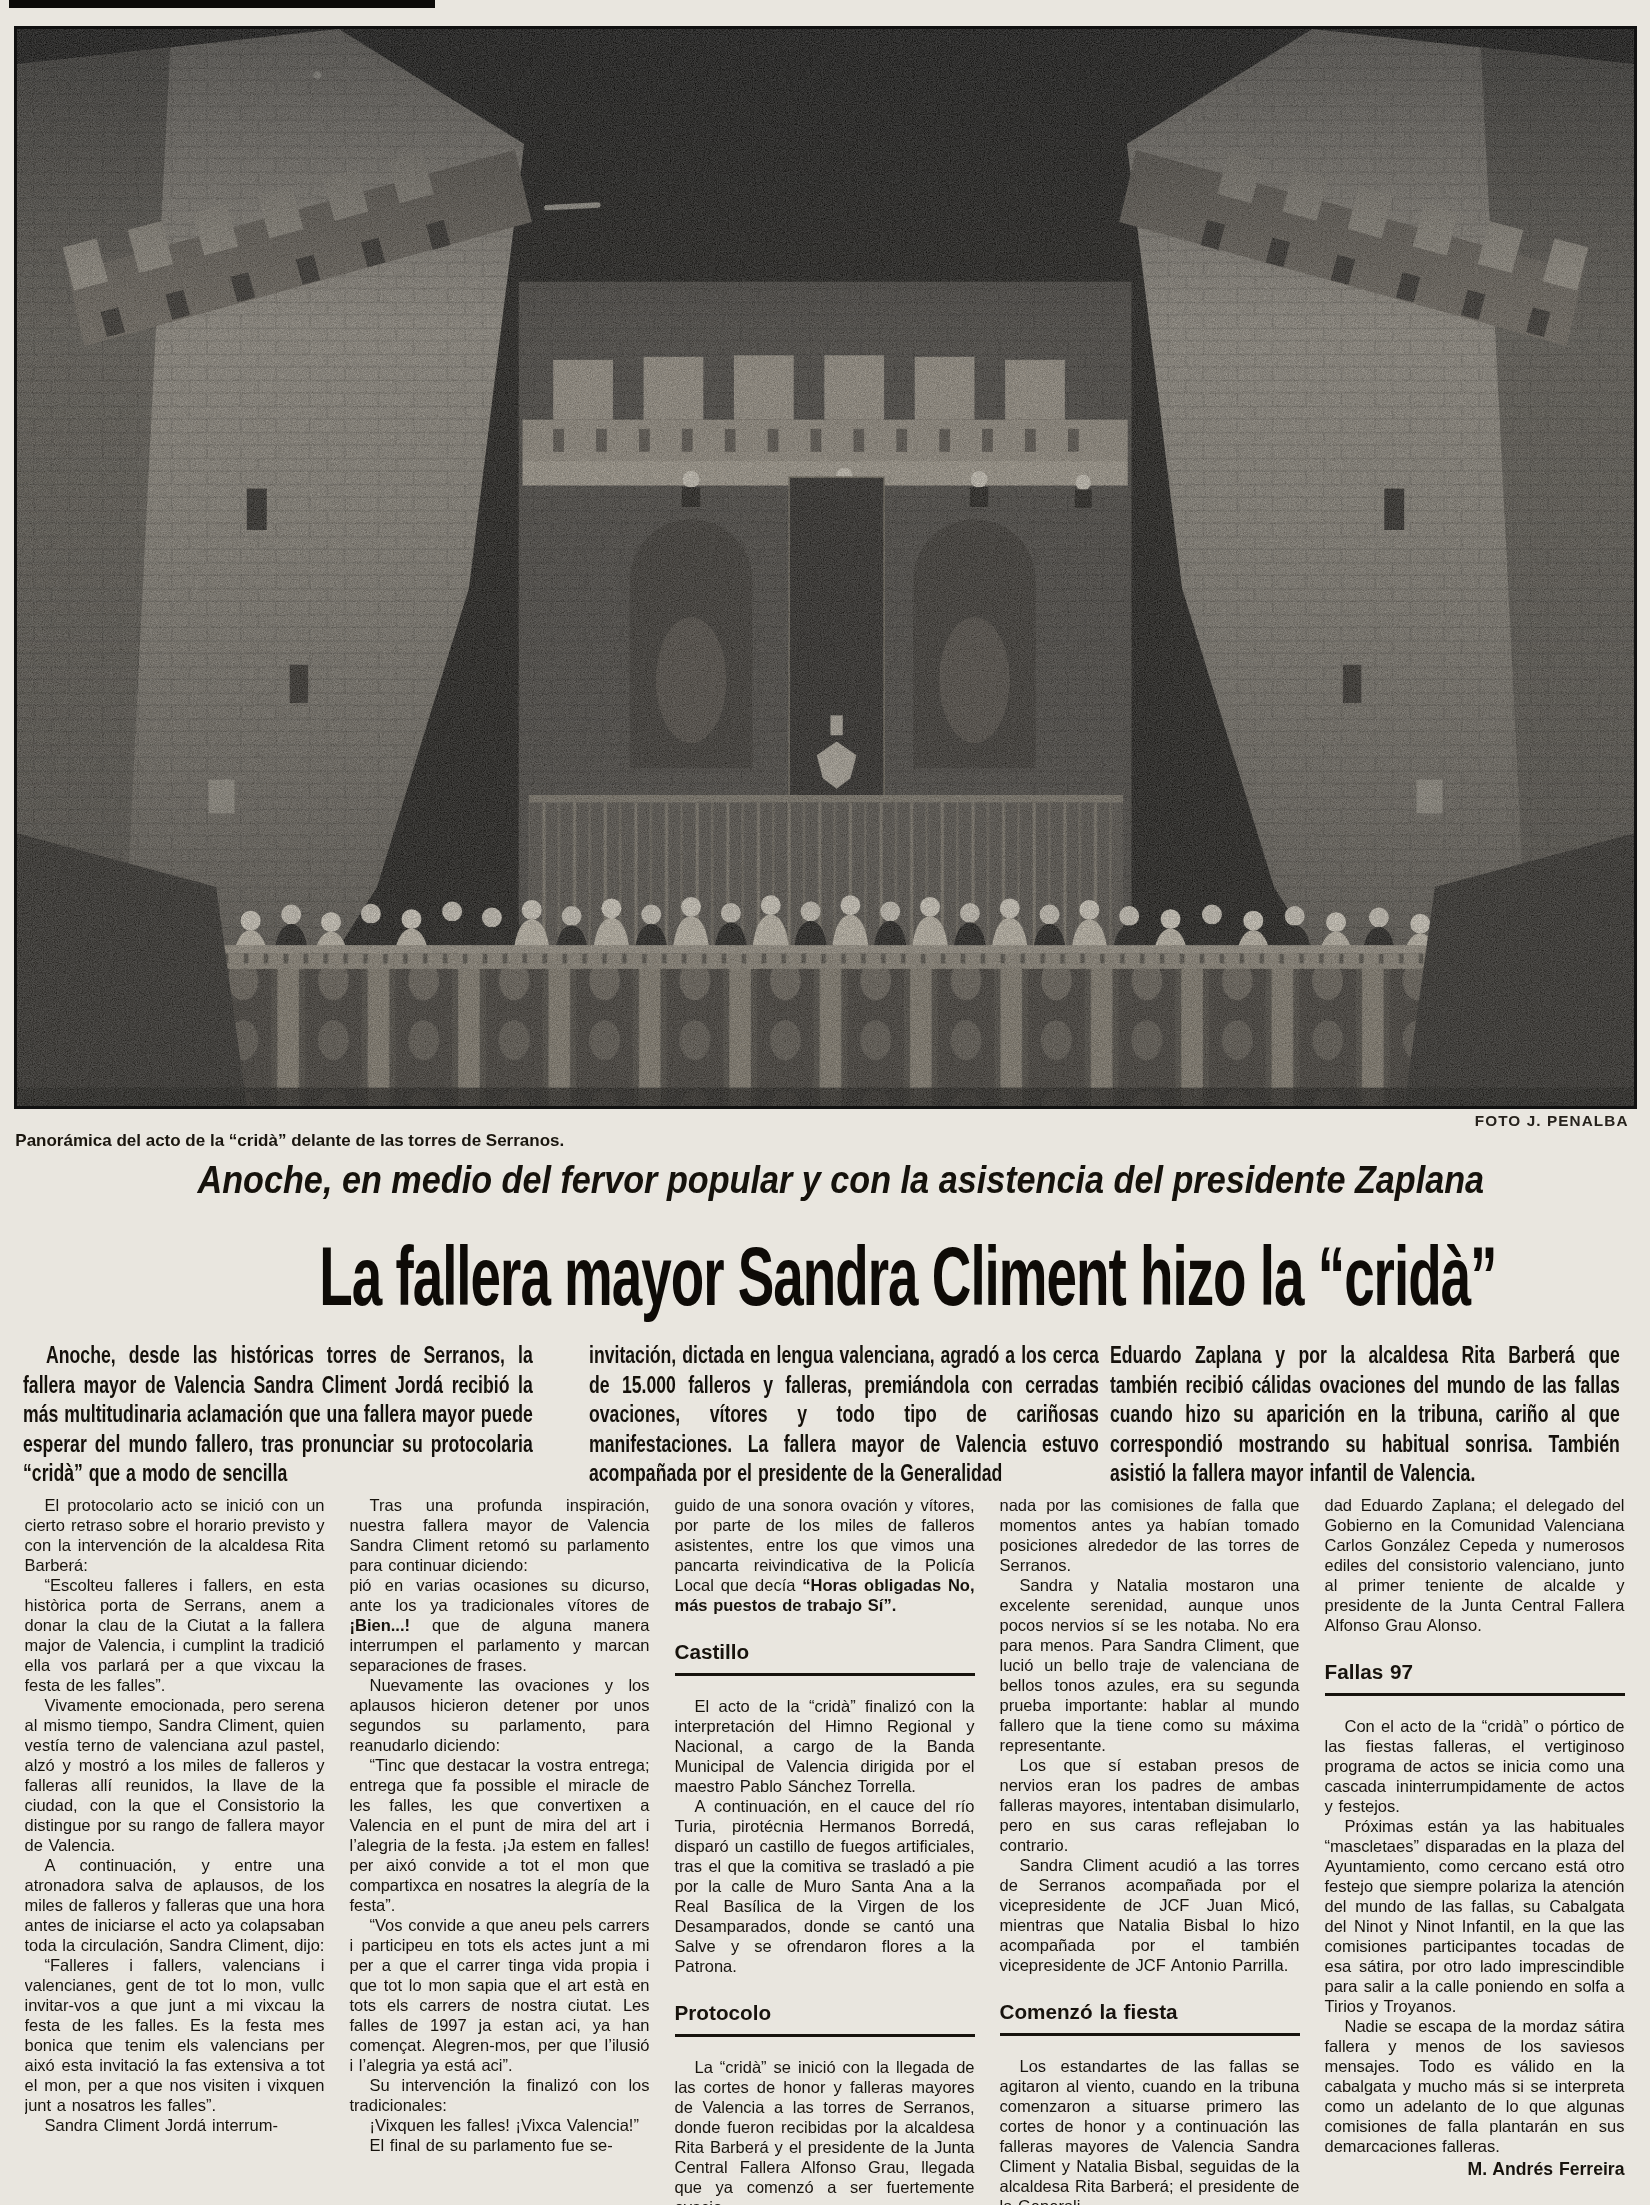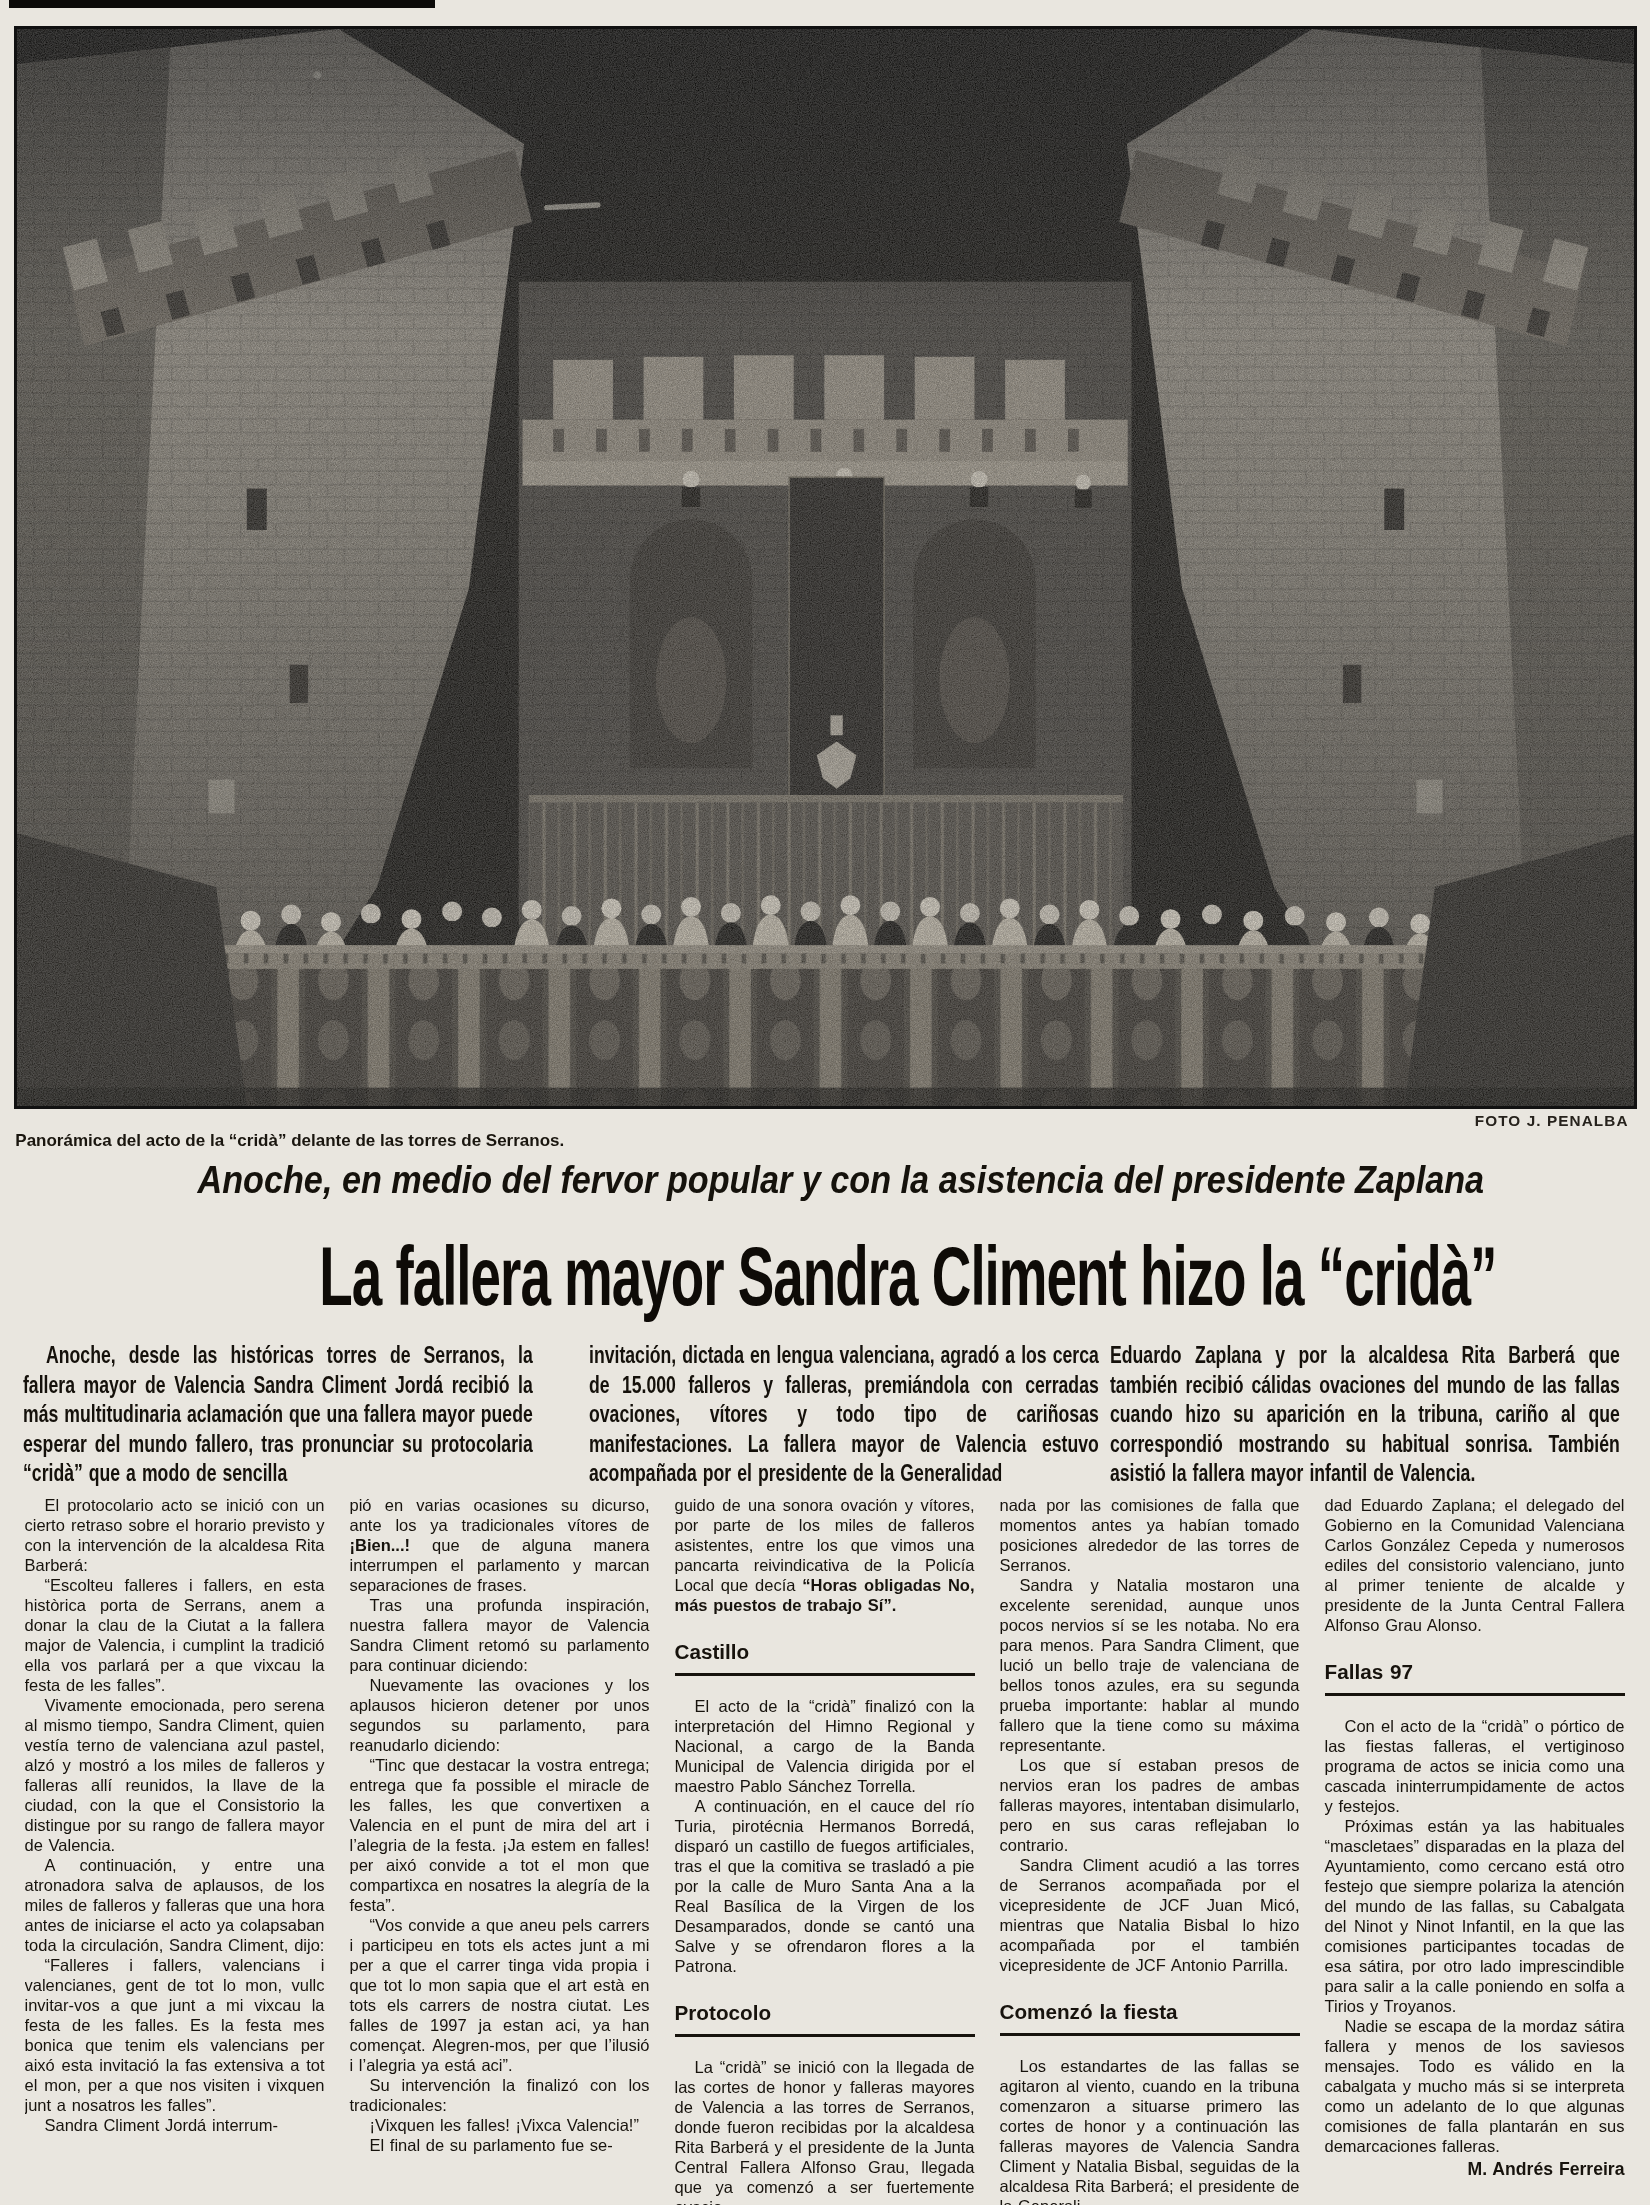--- a/index.html
+++ b/index.html
@@ -256,22 +256,22 @@
   <section id="article-body">
       <div class="col">
         <p class="para"><span>El protocolario acto se inició con un cierto retraso sobre el horario previsto y con la intervención de la alcaldesa Rita Barberá:</span></p>
         <p class="para boldp"><span>“Escolteu falleres i fallers, en esta històrica porta de Serrans, anem a donar la clau de la Ciutat a la fallera major de Valencia, i cumplint la tradició ella vos parlará per a que vixcau la festa de les falles”.</span></p>
         <p class="para"><span>Vivamente emocionada, pero serena al mismo tiempo, Sandra Climent, quien vestía terno de valenciana azul pastel, alzó y mostró a los miles de falleros y falleras allí reunidos, la llave de la ciudad, con la que el Consistorio la distingue por su rango de fallera mayor de Valencia.</span></p>
         <p class="para"><span>A continuación, y entre una atronadora salva de aplausos, de los miles de falleros y falleras que una hora antes de iniciarse el acto ya colapsaban toda la circulación, Sandra Climent, dijo:</span></p>
         <p class="para boldp"><span>“Falleres i fallers, valencians i valencianes, gent de tot lo mon, vullc invitar-vos a que junt a mi vixcau la festa de les falles. Es la festa mes bonica que tenim els valencians per aixó esta invitació la fas extensiva a tot el mon, per a que nos visiten i vixquen junt a nosatros les falles”.</span></p>
         <p class="para"><span>Sandra Climent Jordá interrum-</span></p>
       </div>
       <div class="col">
+        <p class="para"><span>Tras una profunda inspiración, nuestra fallera mayor de Valencia Sandra Climent retomó su parlamento para continuar diciendo:</span></p>
         <p class="para noindent"><span>pió en varias ocasiones su dicurso, ante los ya tradicionales vítores de </span><span class="b">¡Bien...!</span><span> que de alguna manera interrumpen el parlamento y marcan separaciones de frases.</span></p>
-        <p class="para"><span>Tras una profunda inspiración, nuestra fallera mayor de Valencia Sandra Climent retomó su parlamento para continuar diciendo:</span></p>
         <p class="para"><span>Nuevamente las ovaciones y los aplausos hicieron detener por unos segundos su parlamento, para reanudarlo diciendo:</span></p>
         <p class="para boldp"><span>“Tinc que destacar la vostra entrega; entrega que fa possible el miracle de les falles, les que convertixen a Valencia en el punt de mira del art i l’alegria de la festa. ¡Ja estem en falles! per aixó convide a tot el mon que compartixca en nosatres la alegría de la festa”.</span></p>
         <p class="para boldp"><span>“Vos convide a que aneu pels carrers i participeu en tots els actes junt a mi per a que el carrer tinga vida propia i que tot lo mon sapia que el art està en tots els carrers de nostra ciutat. Les falles de 1997 ja estan aci, ya han començat. Alegren-mos, per que l’ilusió i l’alegria ya está aci”.</span></p>
         <p class="para"><span>Su intervención la finalizó con los tradicionales:</span></p>
         <p class="para boldp"><span>¡Vixquen les falles! ¡Vixca Valencia!”</span></p>
         <p class="para"><span>El final de su parlamento fue se-</span></p>
       </div>
       <div class="col">
         <p class="para noindent"><span>guido de una sonora ovación y vítores, por parte de los miles de falleros asistentes, entre los que vimos una pancarta reivindicativa de la Policía Local que decía </span><span class="b">“Horas obligadas No, más puestos de trabajo Sí”.</span><span></span></p>
         <h2 class="subhead">Castillo</h2>

